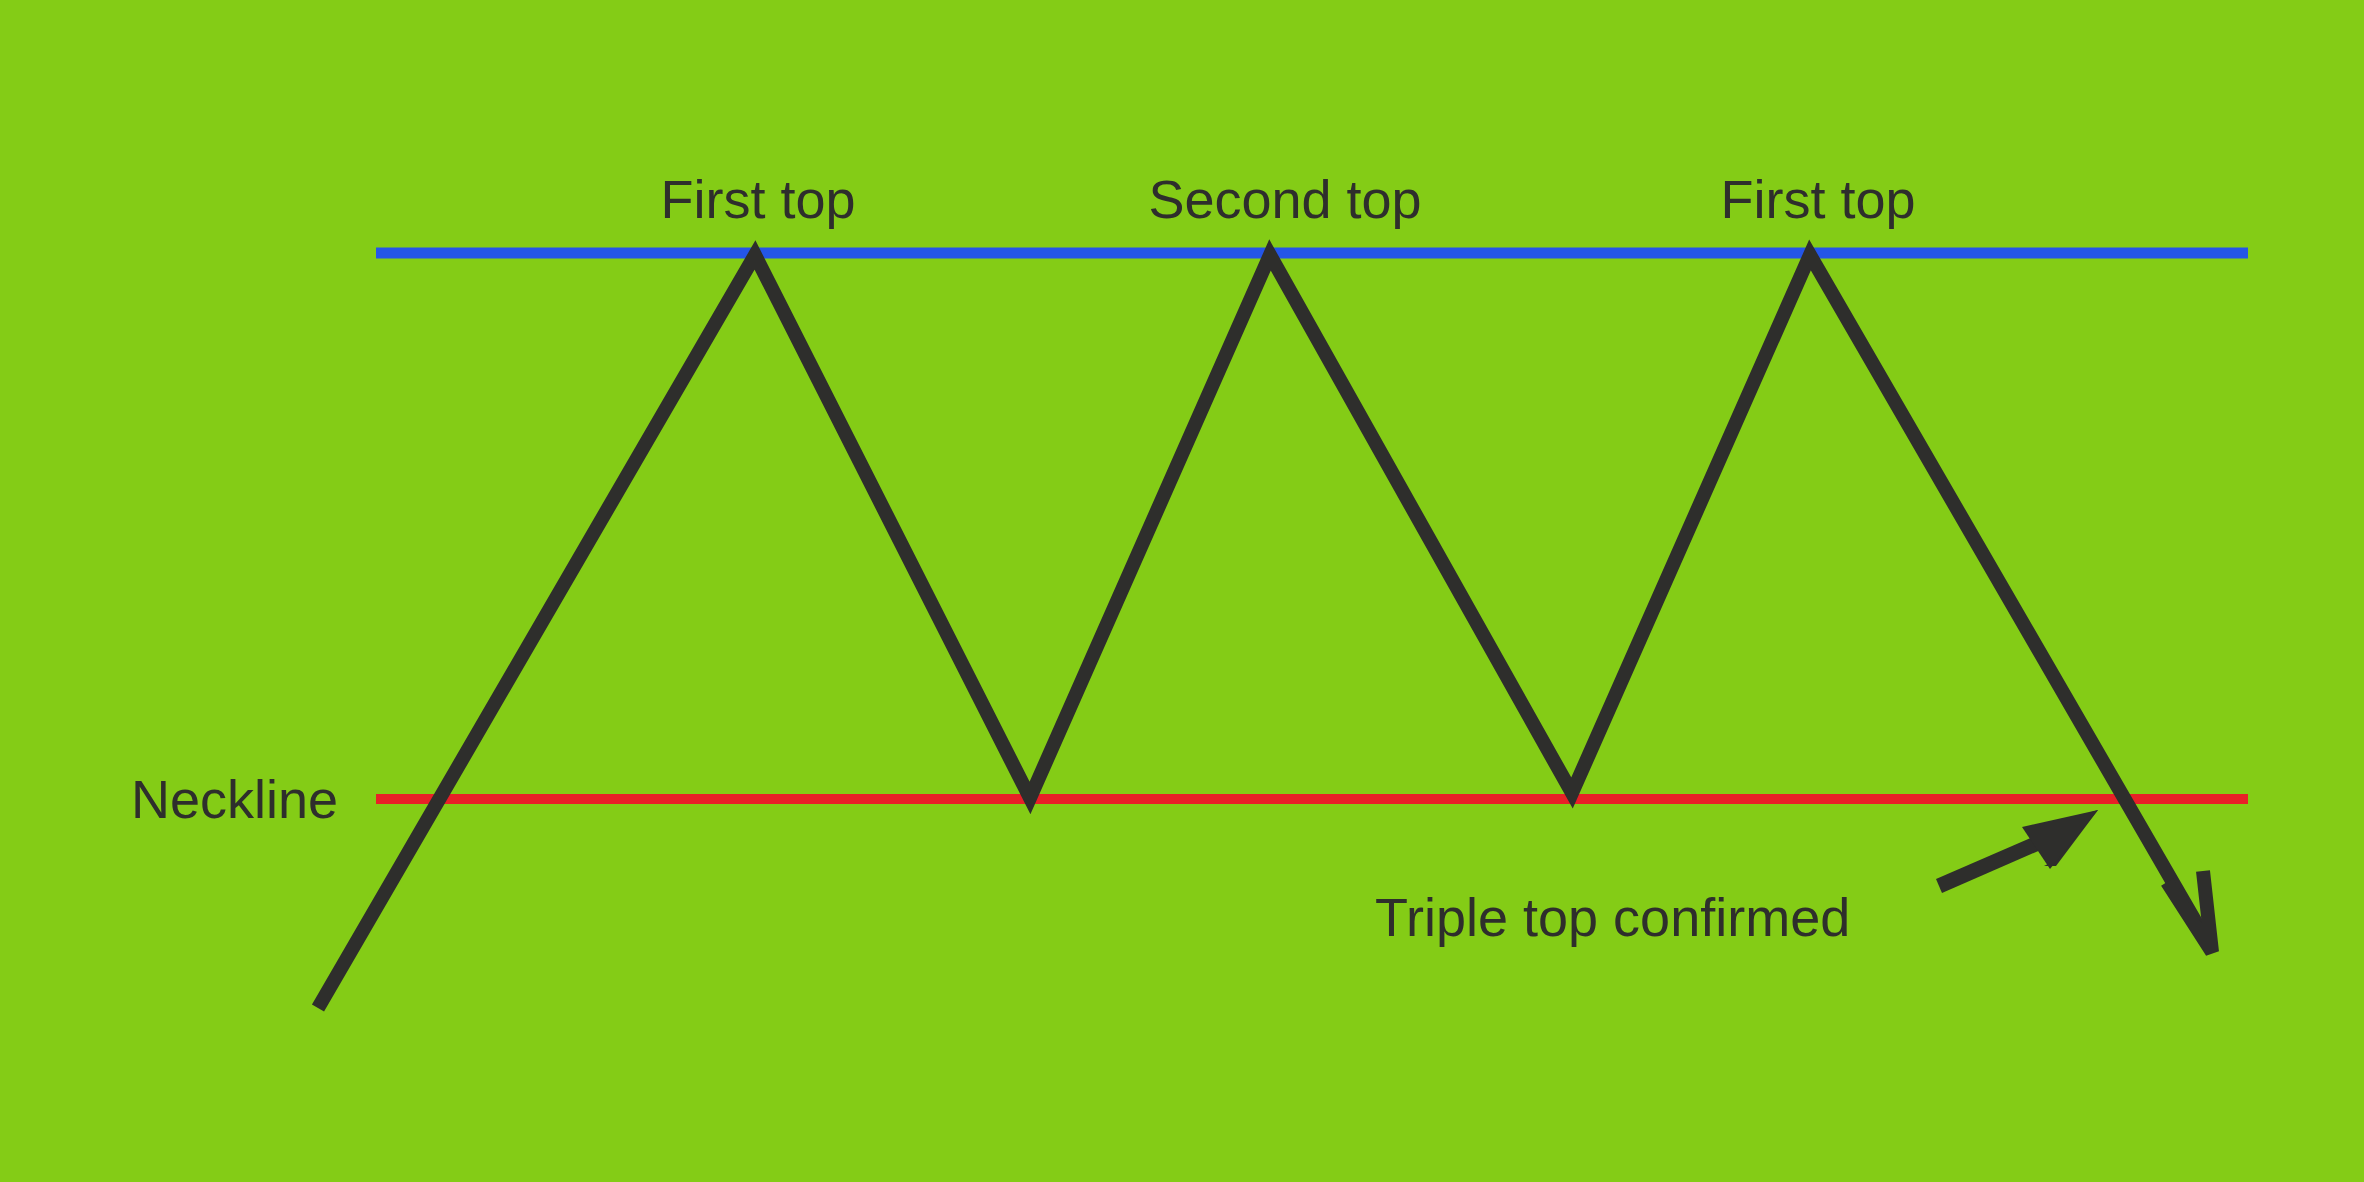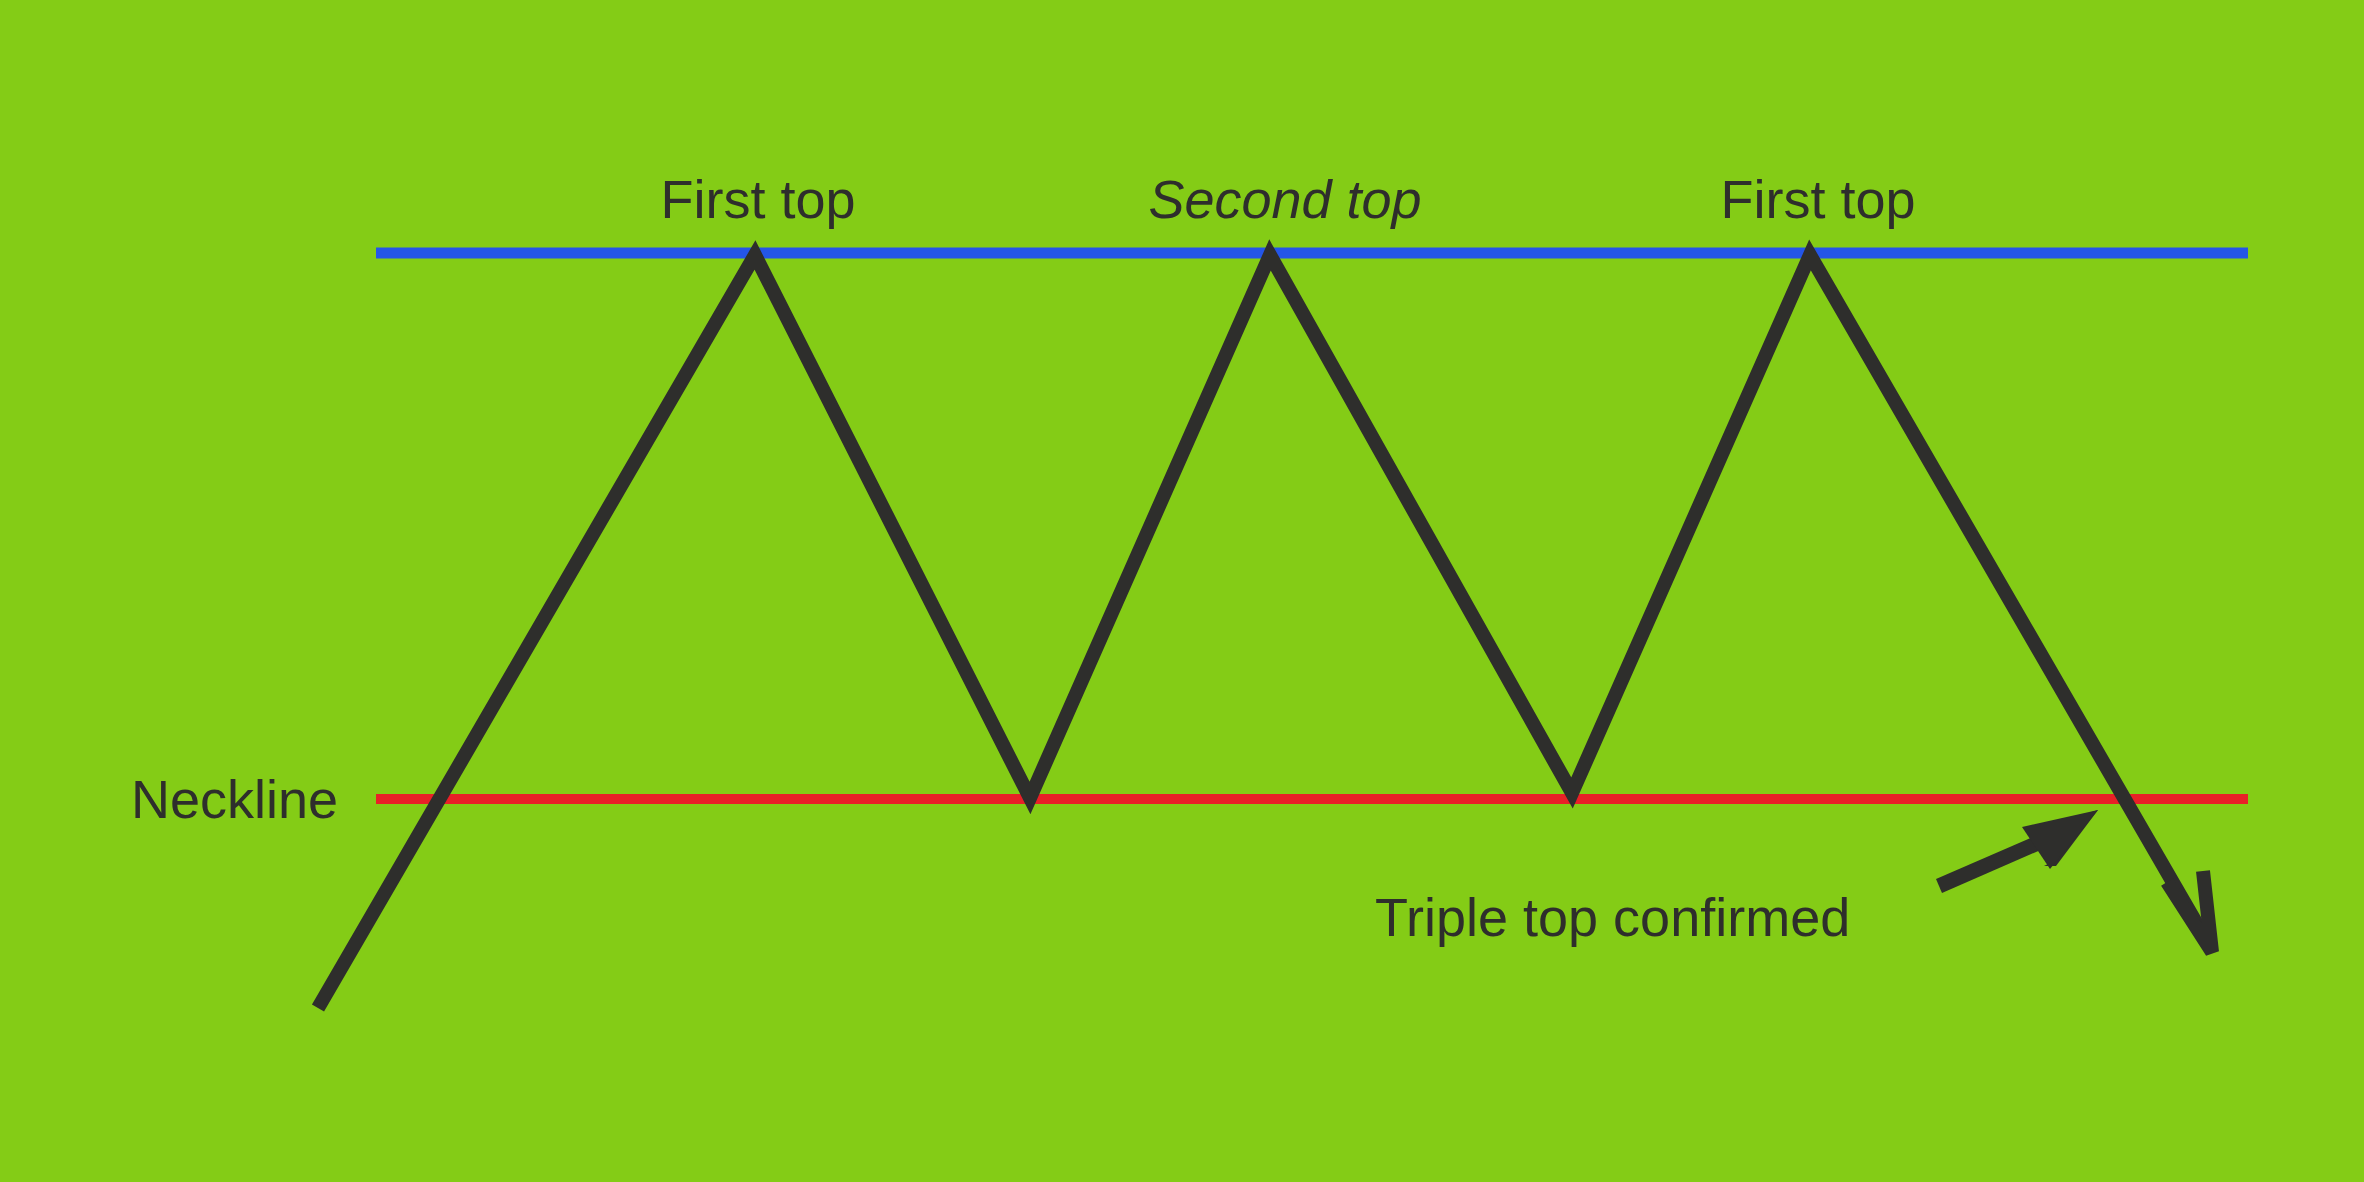--- a/index.html
+++ b/index.html
@@ -54,21 +54,21 @@
 
     <g>
       <line x1="1939" y1="886" x2="2070" y2="829" stroke="#2e2e2c" stroke-width="15" stroke-linecap="butt"></line>
       <polygon points="2098,810 2028,832 2052,862 2044,866 2056,866" fill="#2e2e2c"></polygon>
       <polygon points="2098,810 2022,827 2050,869" fill="#2e2e2c"></polygon>
     </g>
   </svg>
 
   <div class="chart-label peak-label" style="left:758px; top:172px;">First top</div>
 
-  <div class="chart-label peak-label" style="left:1285px; top:172px;font-style:italic;">Second top</div>
+  <div class="chart-label peak-label" style="left:1285px; top:172px;">Second top</div>
 
   <div class="chart-label peak-label" style="left:1818px; top:172px;">First top</div>
 
   <div class="chart-label" id="label-neckline" style="left:338px; top:772px;">Neckline</div>
 
   <div class="chart-label" style="left:1375px; top:890px;">Triple top confirmed</div>
 
 </div>
 
 </body></html>

